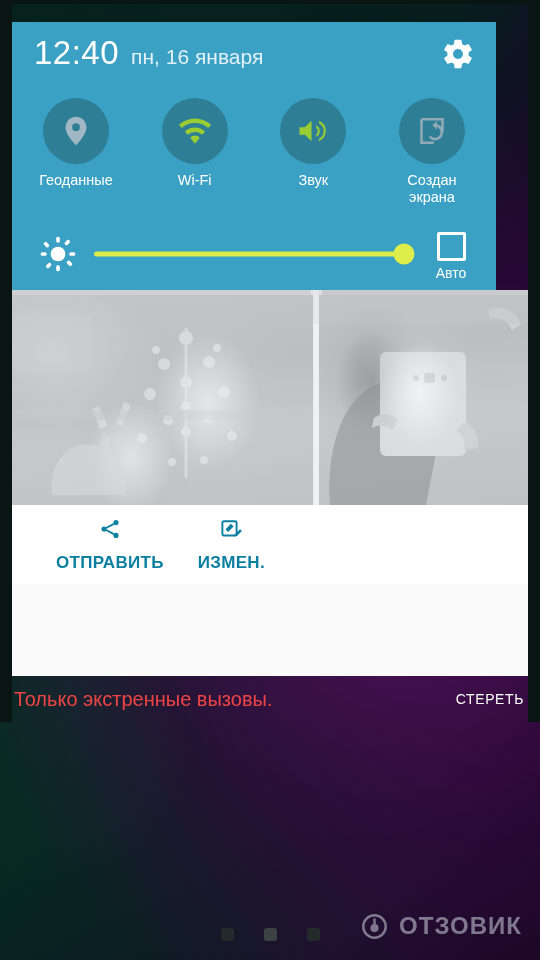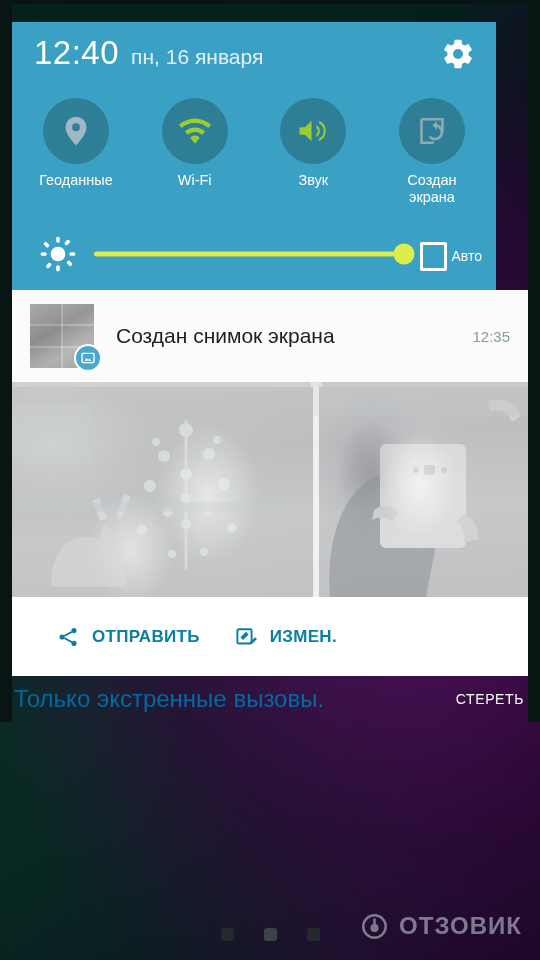--- a/index.html
+++ b/index.html
@@ -84,21 +84,21 @@
   .slider-fill {
     position:absolute; left:0; top:50%; transform:translateY(-50%);
     height:5px; background:#ddee4a; border-radius:3px;
   }
   .slider-knob {
     position:absolute; top:50%; transform:translate(-50%,-50%);
     width:21px; height:21px; border-radius:50%; background:#ddee4a;
   }
   .auto-wrap {
     width:62px; flex:0 0 62px;
-    display:flex; flex-direction:row; align-items:center; gap:4px;
+    display:flex; flex-direction:column; align-items:center; gap:4px;
     margin-top:4px;
   }
   .auto-box {
     width:29px; height:29px; border:3px solid #ffffff; border-radius:2px;
     background:transparent;
   }
   .auto-label { font-size:14px; color:#ffffff; }
 
   
   .notif-card {
@@ -153,35 +153,35 @@
     background:linear-gradient(90deg,#cfd0d2 0 58%, #e6e7e8 58% 60%, #c9cacc 60% 100%);
   }
 
   
   .notif-actions {
     position:relative; height:79px; background:#ffffff;
     display:flex; align-items:center; justify-content:flex-start;
     padding-left:44px; gap:34px;
   }
   .action-btn {
-    display:flex; align-items:center; gap:12px;
+    display:flex; align-items:center; gap:12px;flex-direction:column;
   }
   .action-icon { width:24px; height:24px; display:flex; align-items:center; justify-content:center; }
   .action-label {
     font-size:17px; color:#0b7fa0; font-weight:700; letter-spacing:0.3px;
   }
 
   
   .bottom-strip {
     position:absolute; left:0; top:676px; width:540px; height:46px;
     display:flex; align-items:center; justify-content:space-between;
     padding:0 16px 0 14px;
     z-index:3;
   }
-  .emergency-text { font-size:24px; color:#0369a1; }
+  .emergency-text { font-size:20px; color:#ef4444; }
   .clear-btn { font-size:14px; color:#ffffff; letter-spacing:0.6px; }
 
   
   .page-dots {
     position:absolute; left:0; top:928px; width:540px;
     display:flex; justify-content:center; gap:30px; z-index:2;
   }
   .dot { width:13px; height:13px; border-radius:3px; background:#242a2c; }
   .dot.active { background:#3d4345; }
 
@@ -286,33 +286,20 @@
     </div>
     <div class="auto-wrap">
       <div class="auto-box"></div>
       <span class="auto-label">Авто</span>
     </div>
   </div>
 </div>
 
 <div class="notif-card">
 
-  <div class="notif-head">
-    <div class="thumb-wrap">
-      <div class="thumb"></div>
-      <div class="thumb-badge">
-        <svg width="16" height="16" viewBox="0 0 24 24">
-          <rect x="3" y="5" width="18" height="14" rx="1.6" fill="none" stroke="#ffffff" stroke-width="2"></rect>
-          <path fill="#ffffff" d="M6.5 16.2l3.4-4.3 2.4 3 1.8-2.2 3.4 3.5z"></path>
-        </svg>
-      </div>
-    </div>
-    <span class="notif-title">Создан снимок экрана</span>
-    <span class="notif-time">12:35</span>
-  </div>
 
   <div class="notif-preview">
     <div class="preview-strip-top"></div>
     <svg width="516" height="215" viewBox="0 0 516 215" style="position:absolute;left:0;top:0;">
 
       <g opacity="0.55">
         <path fill="#d9dbdd" d="M40 205c-3-18 5-38 18-46 8-5 20-6 29-2l4-14 9 4-3 13c7 4 12 11 14 19l3 26z"></path>
         <path fill="#e2e4e6" d="M96 136l-9-20-7 3 8 20zM104 134l8-22 7 3-9 21z"></path>
         <path fill="none" stroke="#e6e8ea" stroke-width="3" d="M174 38v150"></path>
         <g fill="#eceeef">

